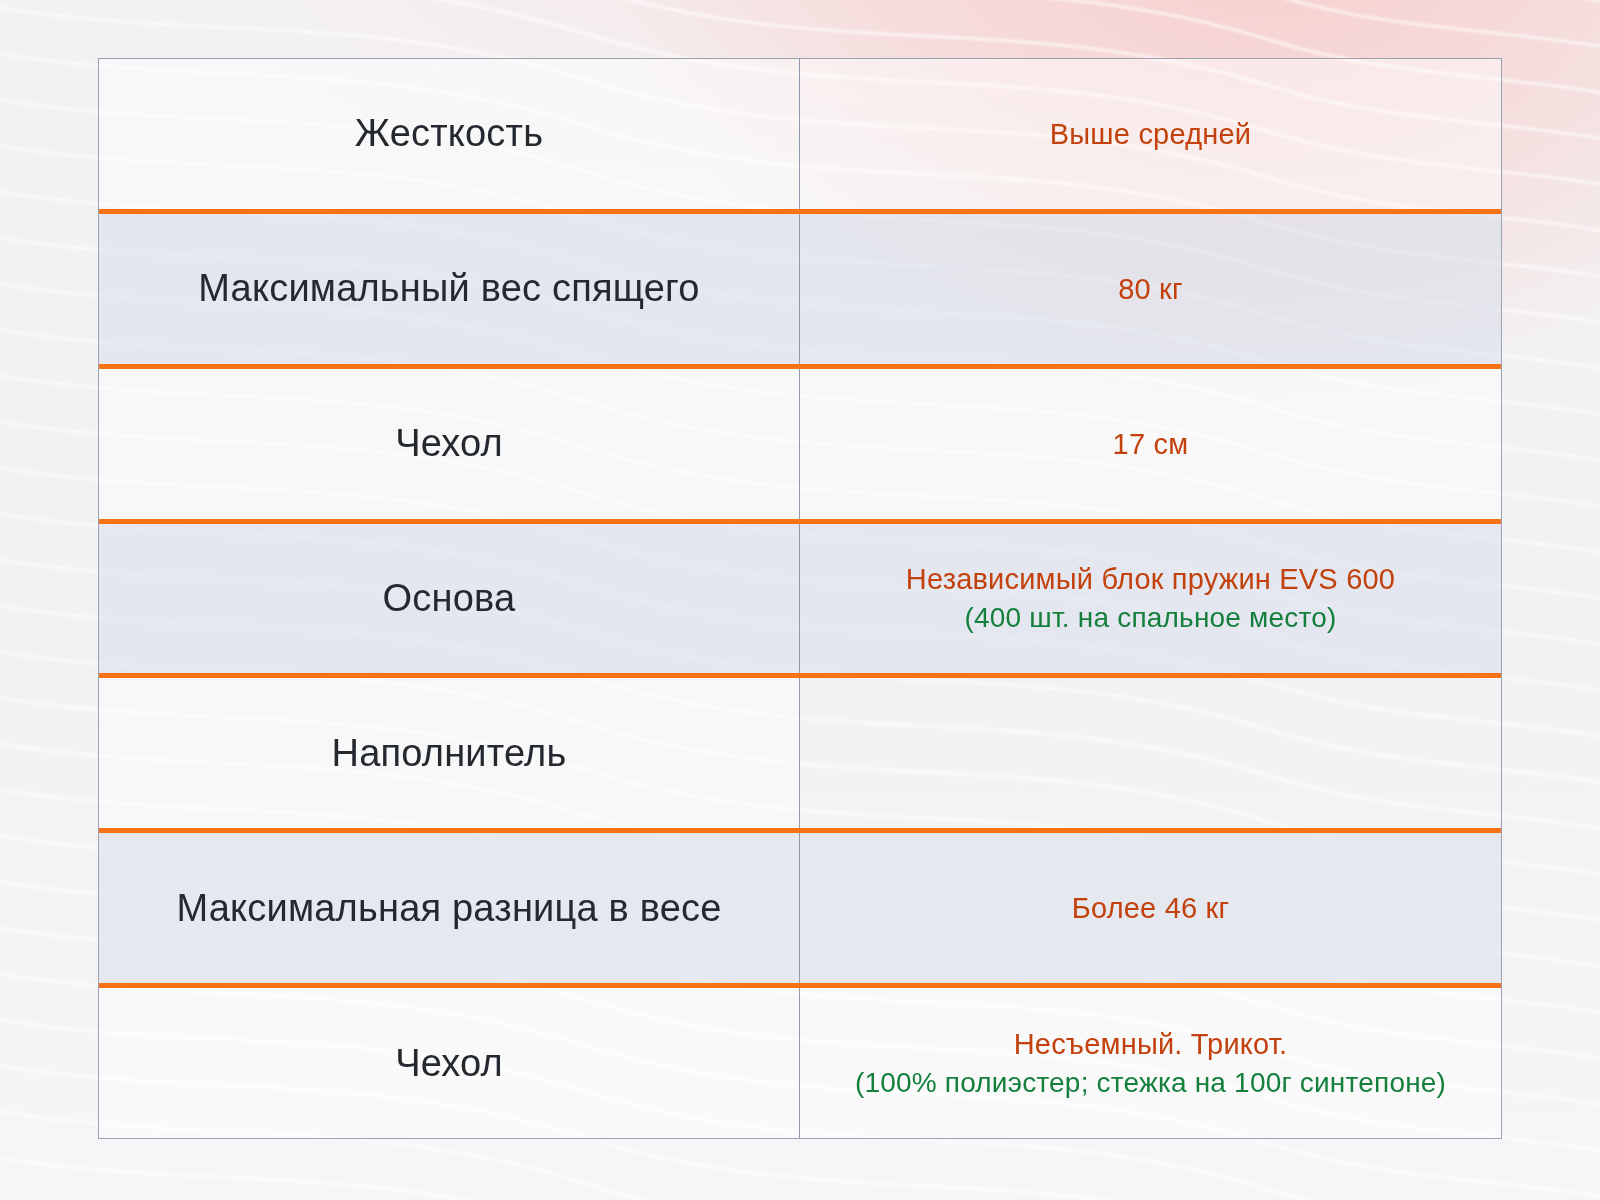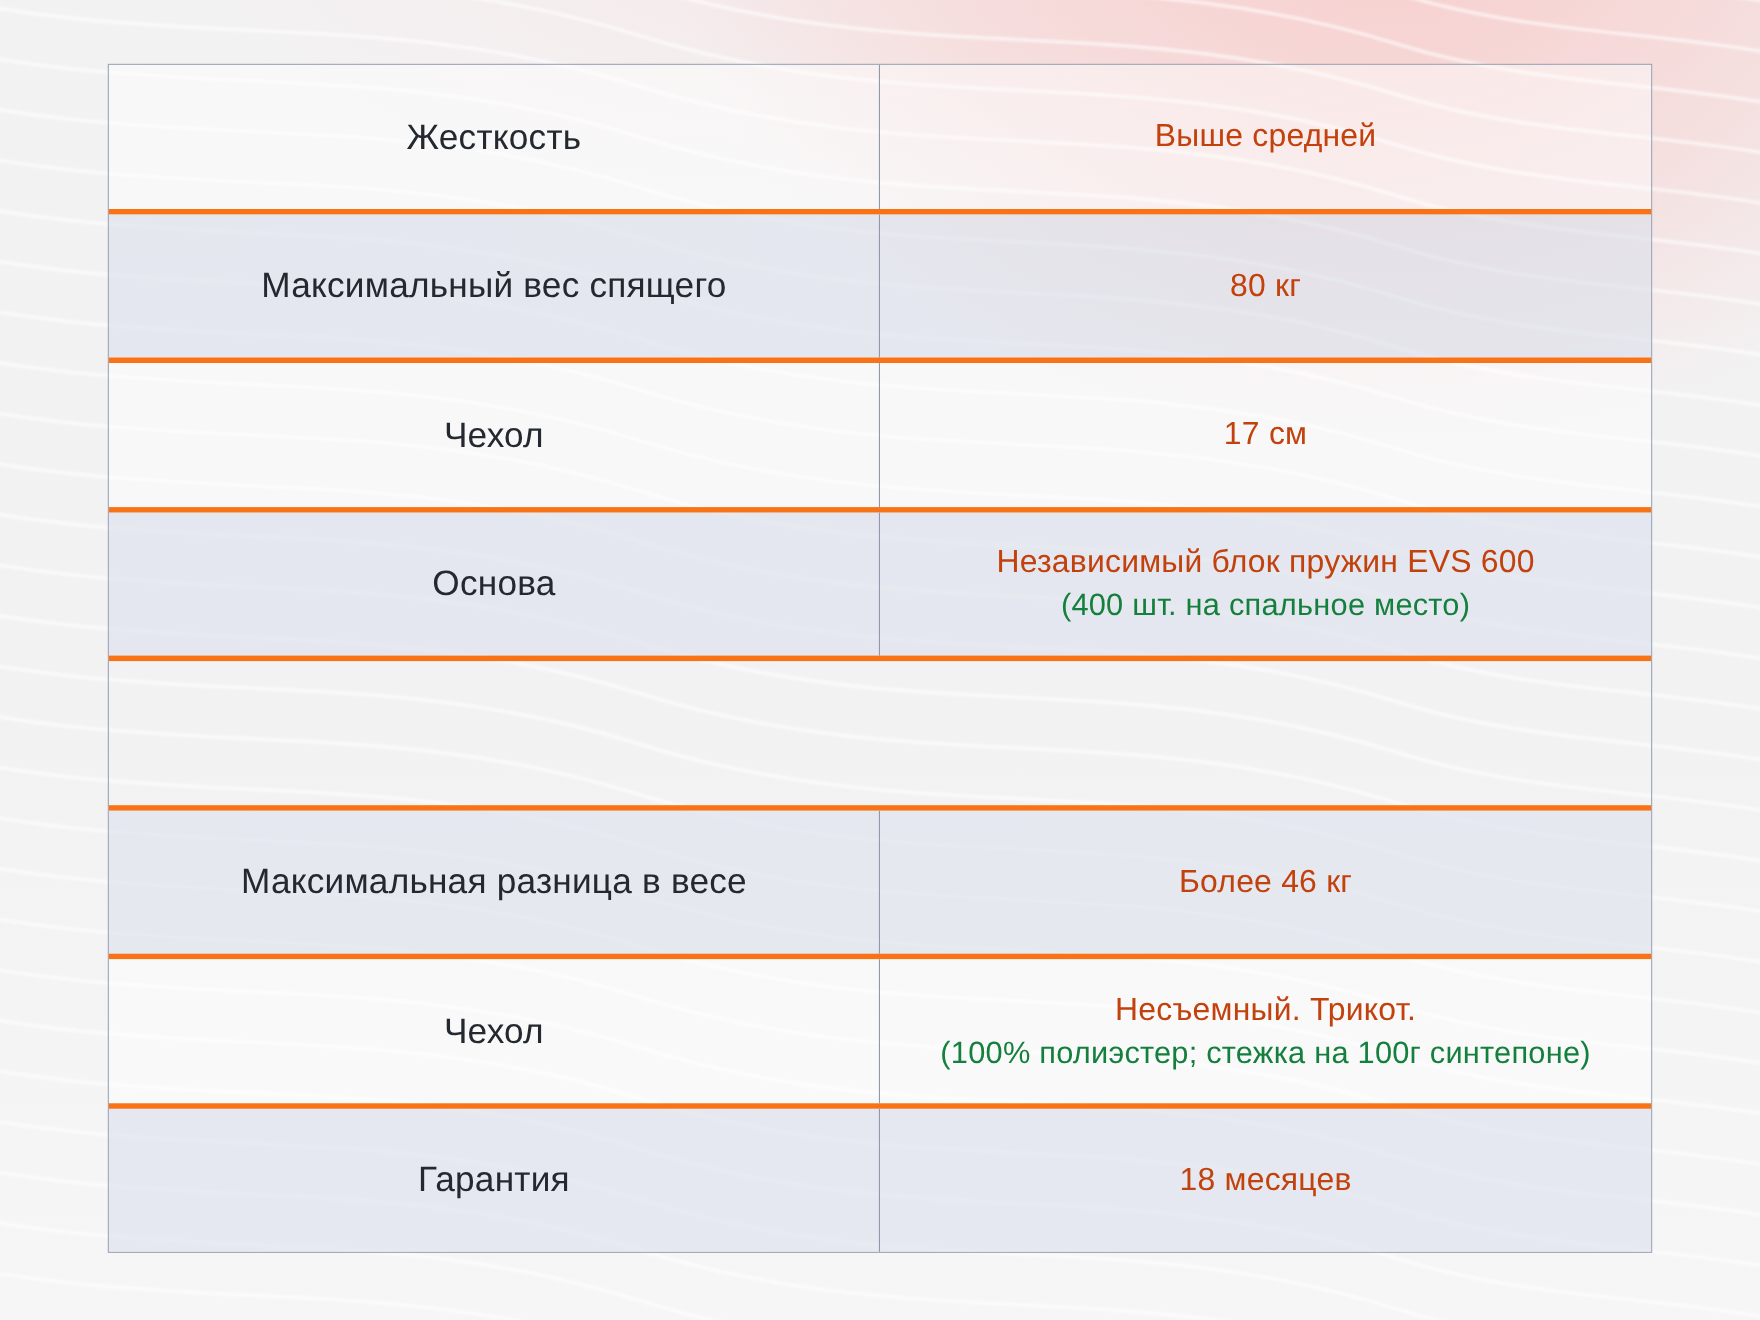--- a/index.html
+++ b/index.html
@@ -51,21 +51,21 @@
     flex-direction: column;
     justify-content: center;
     align-items: center;
     text-align: center;
     box-sizing: border-box;
     padding: 6px 22px;
   }
   .cell.label-cell {
     width: 50%;
     border-right: 1px solid #8f99ab;
-    font-size: 32px;
+    font-size: 38px;
     font-weight: 400;
     color: #23292f;
     letter-spacing: 0.2px;
   }
   .cell.value-cell {
     width: 50%;
   }
   .val-main {
     font-size: 29px;
     font-weight: 400;
@@ -156,40 +156,34 @@
 
   <div class="row">
     <div class="cell label-cell">Основа</div>
     <div class="cell value-cell">
       <div class="val-main">Независимый блок пружин EVS 600</div>
       <div class="val-note">(400 шт. на спальное место)</div>
     </div>
   </div>
 
   <div class="row">
+    <div class="cell label-cell">Наполнитель</div>
   </div>
 
   <div class="row">
     <div class="cell label-cell">Максимальная разница в весе</div>
     <div class="cell value-cell">
       <div class="val-main">Более 46 кг</div>
       <div class="val-note"></div>
     </div>
   </div>
 
   <div class="row">
     <div class="cell label-cell">Чехол</div>
     <div class="cell value-cell">
       <div class="val-main">Несъемный. Трикот.</div>
       <div class="val-note">(100% полиэстер; стежка на 100г синтепоне)</div>
     </div>
   </div>
 
 
-  <div class="row">
-    <div class="cell label-cell">Гарантия</div>
-    <div class="cell value-cell">
-      <div class="val-main">18 месяцев</div>
-      <div class="val-note"></div>
-    </div>
-  </div>
 
 </div>
 
 </body></html>

